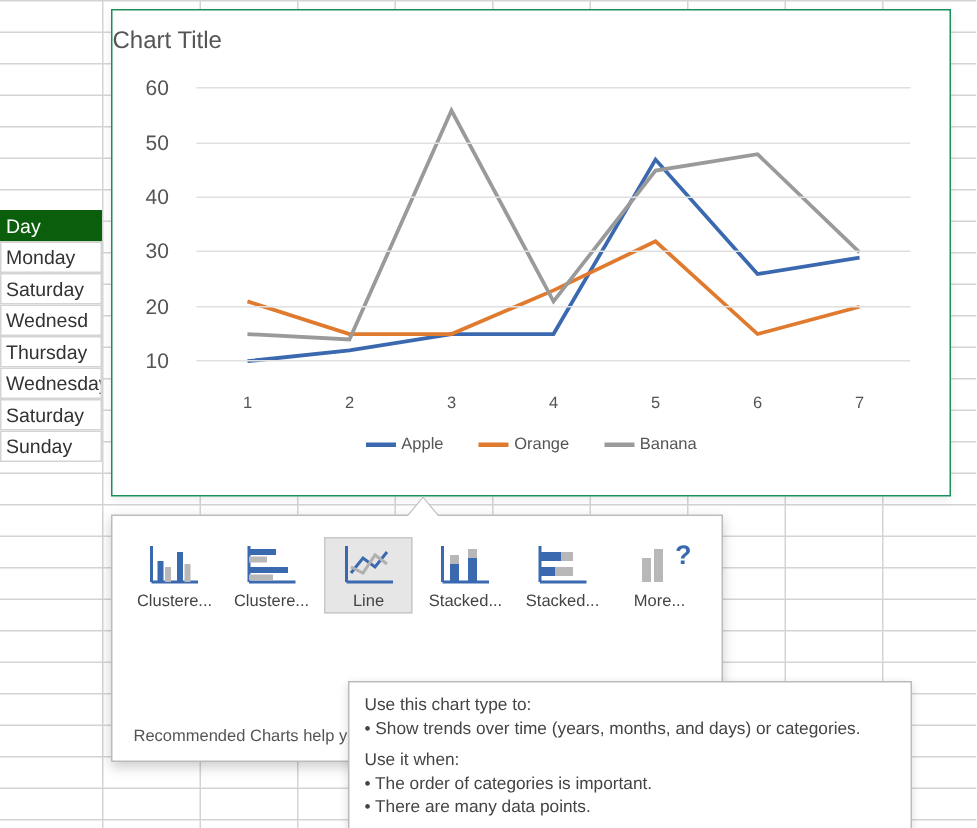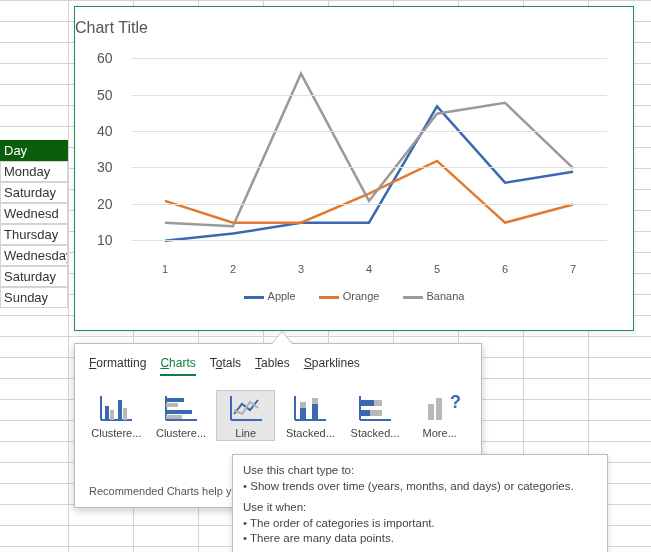--- a/index.html
+++ b/index.html
@@ -249,21 +249,20 @@
       <span class="legend-item"><span class="legend-swatch" id="sw0" style="background: rgb(59, 105, 176);"></span><span>Apple</span></span>
       <span class="legend-item"><span class="legend-swatch" id="sw1" style="background: rgb(224, 122, 46);"></span><span>Orange</span></span>
       <span class="legend-item"><span class="legend-swatch" id="sw2" style="background: rgb(154, 154, 154);"></span><span>Banana</span></span>
     </div>
   </div>
 
   <div class="popup-arrow-border"></div>
   <div class="popup-arrow"></div>
 
   <div class="quick-analysis">
-    <div class="qa-tabs" id="qa-tabs"><span class="qa-tab"><span class="ul">F</span>ormatting</span><span class="qa-tab selected"><span class="ul">C</span>harts</span><span class="qa-tab">T<span class="ul">o</span>tals</span><span class="qa-tab"><span class="ul">T</span>ables</span><span class="qa-tab"><span class="ul">S</span>parklines</span></div>
     <div class="qa-gallery" id="qa-gallery">
         <div class="qa-item">
           <div class="qa-icon"><svg viewBox="0 0 36 28">
               <line x1="3" y1="2" x2="3" y2="26" stroke="#3b69b0" stroke-width="2" fill="none"></line>
               <line x1="3" y1="26" x2="34" y2="26" stroke="#3b69b0" stroke-width="2" fill="none"></line>
               <rect x="7" y="12" width="4" height="14" fill="#3b69b0"></rect>
               <rect x="12" y="16" width="4" height="10" fill="#b8b8b8"></rect>
               <rect x="20" y="6" width="4" height="20" fill="#3b69b0"></rect>
               <rect x="25" y="14" width="4" height="12" fill="#b8b8b8"></rect>
             </svg></div>

